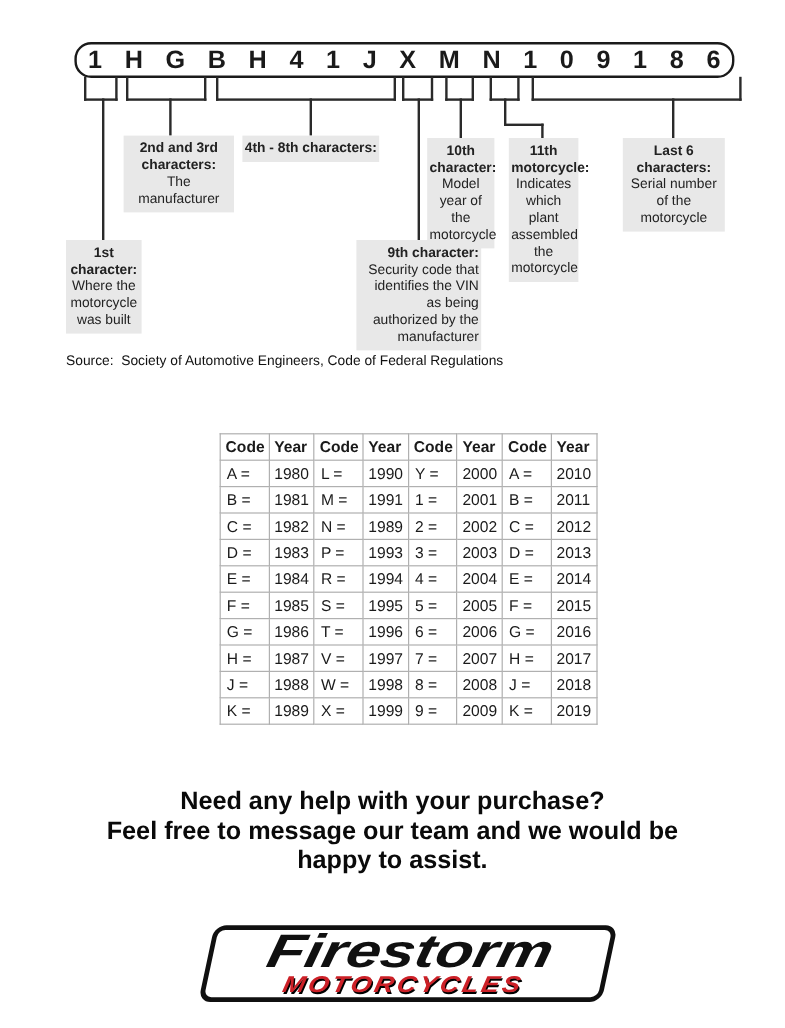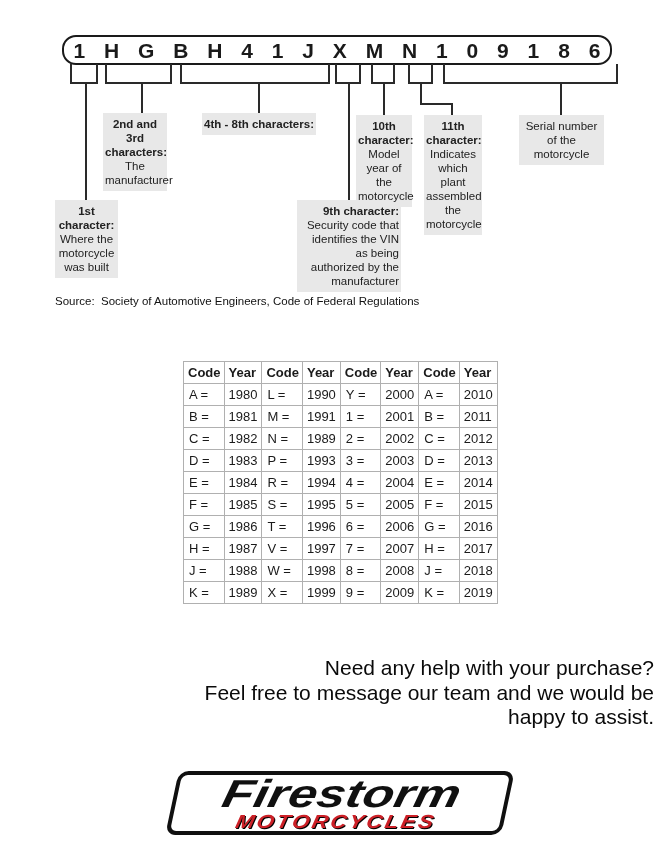--- a/index.html
+++ b/index.html
@@ -113,23 +113,23 @@
     padding: 2px 4px 2px 4px;
     min-width: 31px;
   }
 
   
   .help-text {
     position: absolute;
     left: 0;
     top: 656px;
     width: 654px;
-    text-align: right;
+    text-align: center;
     font-size: 21px;
-    font-weight: normal;
+    font-weight: bold;
     line-height: 24.5px;
     color: #0a0a0a;
   }
 
   
   .logo {
     position: absolute;
     left: 172px;
     top: 771px;
     width: 336px;
@@ -206,40 +206,41 @@
   <div class="stem-v" style="left:383px; top:82px;  height:33px;"></div>
   <div class="stem-v" style="left:420px; top:82px;  height:23px;"></div>
   <div class="stem-h" style="left:420px; top:103px; width:33px;"></div>
   <div class="stem-v" style="left:451px; top:103px; height:12px;"></div>
   <div class="stem-v" style="left:560px; top:82px;  height:33px;"></div>
 
   <div class="label-box" style="left:55px;  top:200px; width:63px;">
     <b>1st character:</b>
     <span>Where the motorcycle was built</span>
   </div>
-  <div class="label-box" style="left:103px; top:113px; width:64px;">
+  <div class="label-box" style="left:103px; top:113px; width:92px;">
     <b>2nd and 3rd characters:</b>
     <span>The manufacturer</span>
   </div>
   <div class="label-box" style="left:202px; top:113px; width:114px;">
     <b>4th - 8th characters:</b>
   </div>
   <div class="label-box" style="left:297px; top:200px; width:104px;text-align:right;">
     <b>9th character:</b>
     <span>Security code that identifies the VIN as being authorized by the manufacturer</span>
   </div>
   <div class="label-box" style="left:356px; top:115px; width:56px;">
     <b>10th character:</b>
     <span>Model year of the motorcycle</span>
   </div>
   <div class="label-box" style="left:424px; top:115px; width:58px;">
-    <b>11th character:</b>
+    <b>11th motorcycle:</b>
     <span>Indicates which plant assembled the motorcycle</span>
   </div>
   <div class="label-box" style="left:519px; top:115px; width:85px;">
+    <b>Last 6 characters:</b>
     <span>Serial number of the motorcycle</span>
   </div>
 
   <div class="source-line">Source:  Society of Automotive Engineers, Code of Federal Regulations</div>
 
   <table class="year-table">
     <thead>
       <tr>
           <th>Code</th>
           <th>Year</th>

